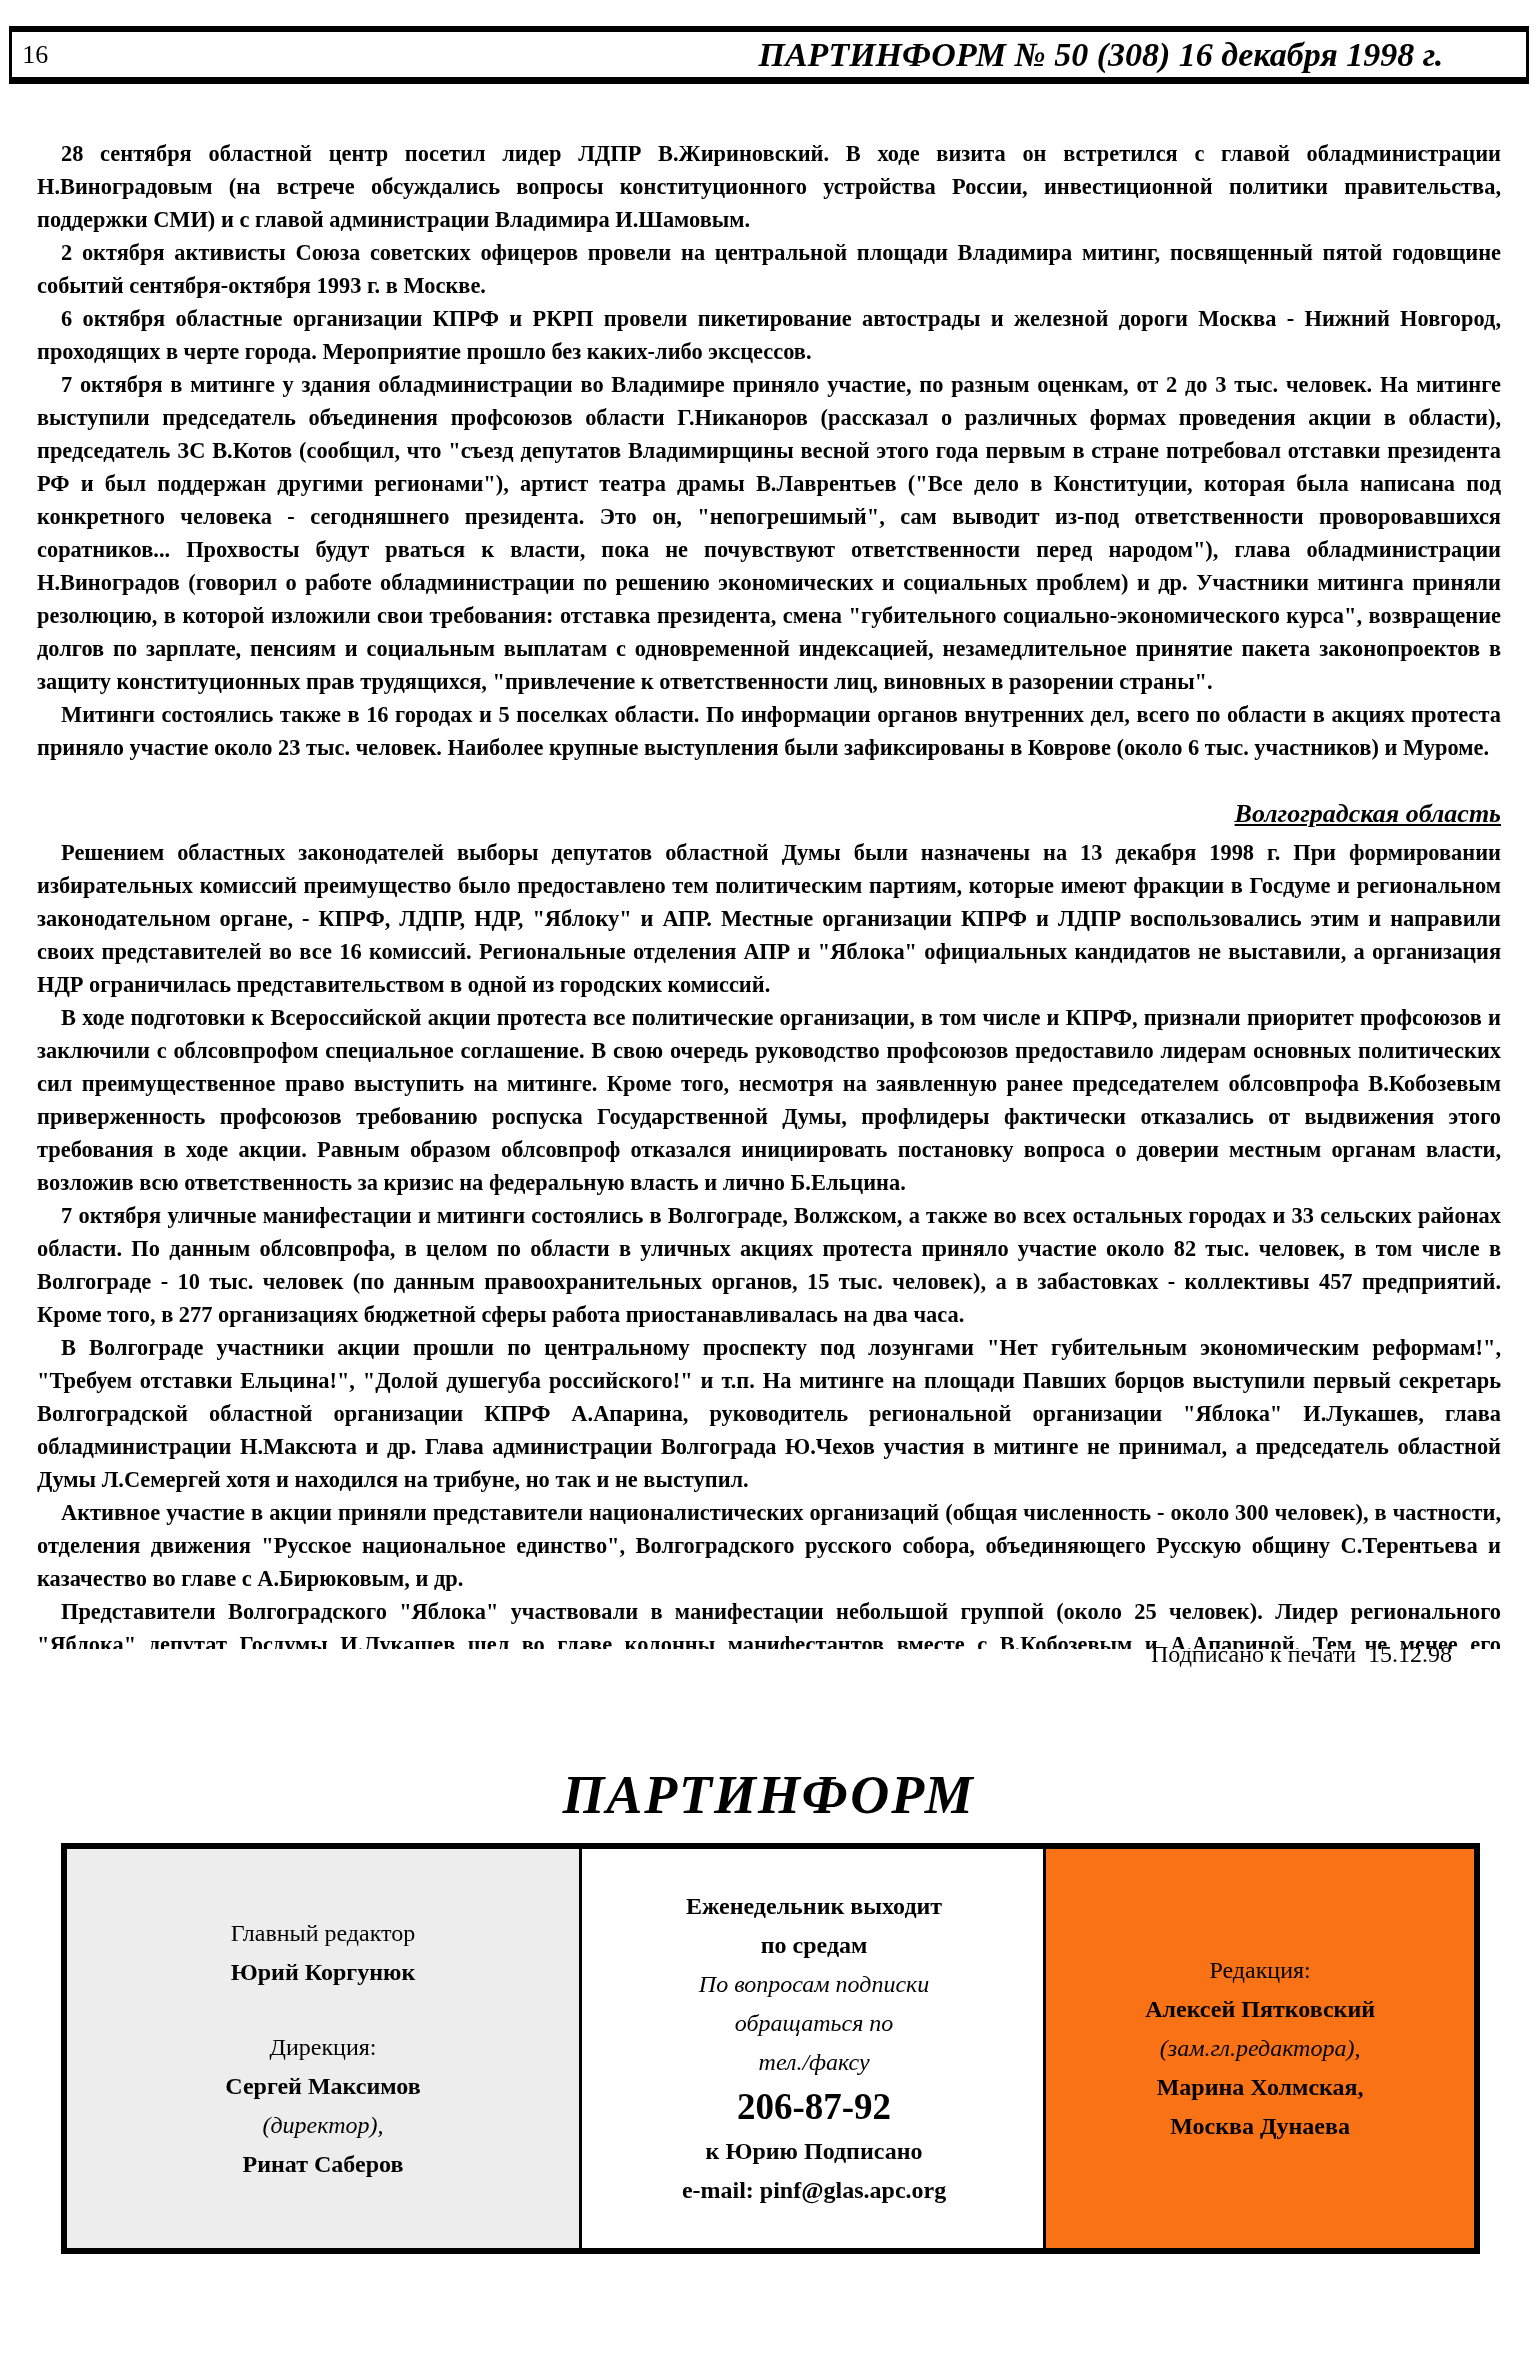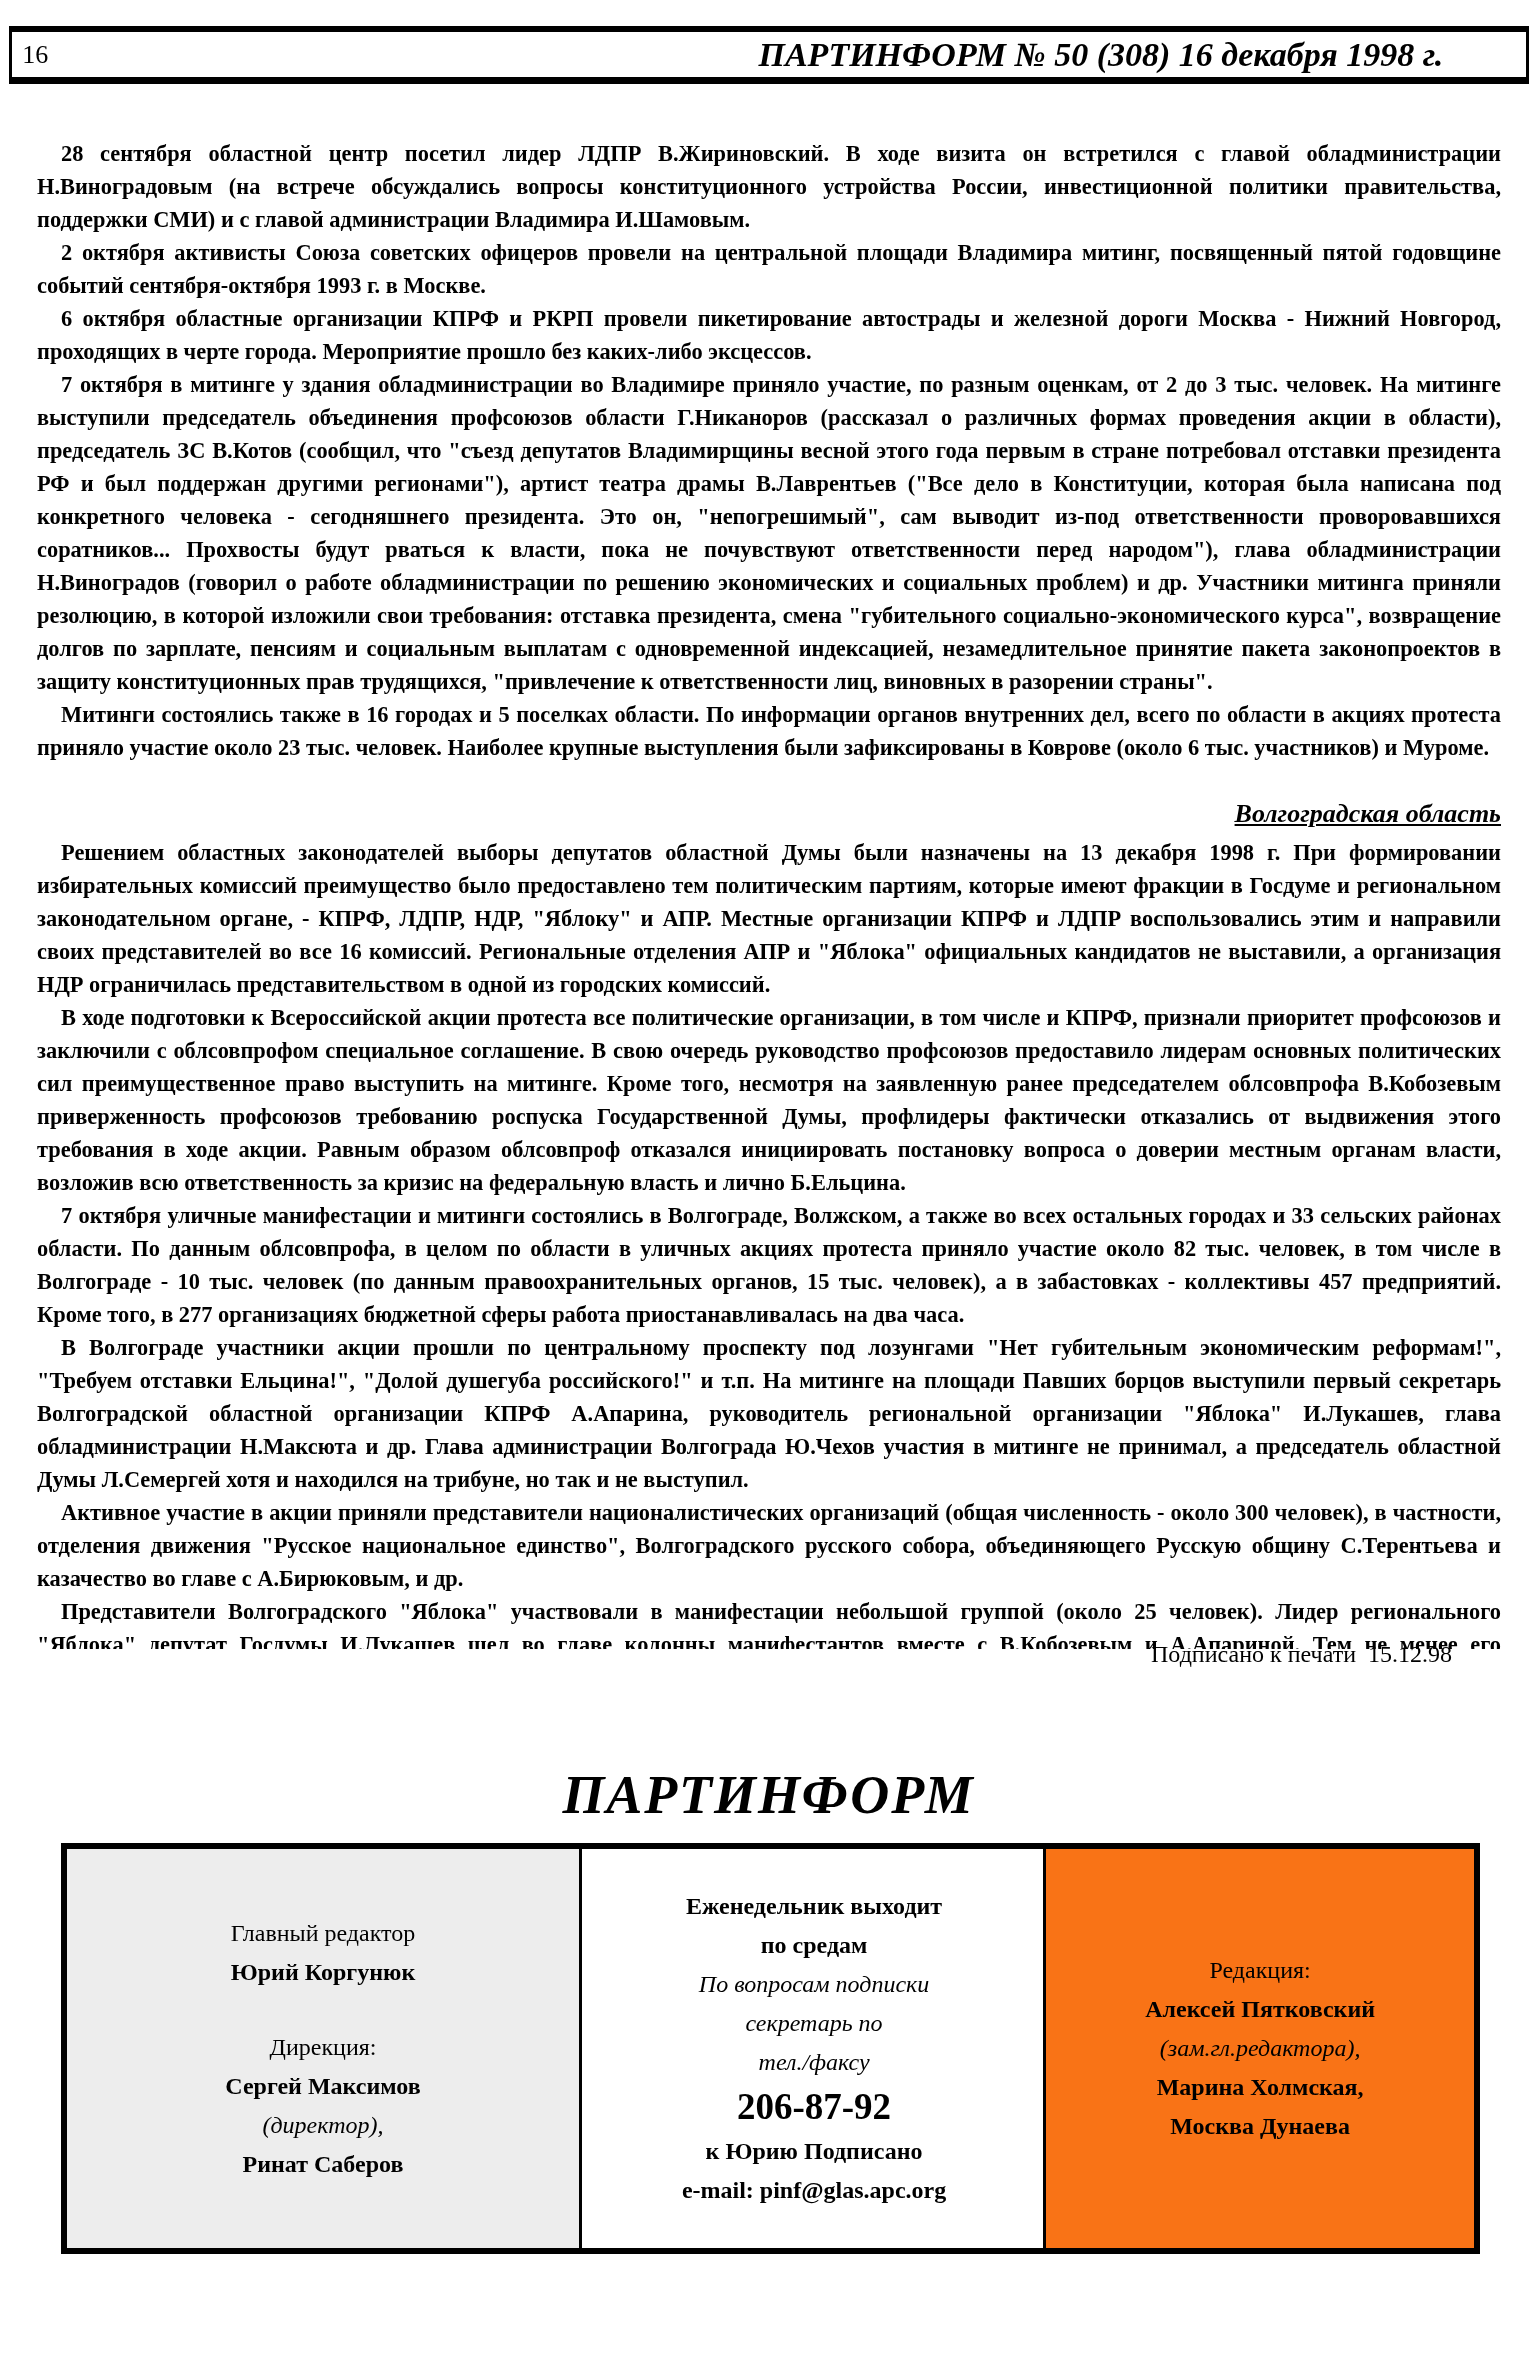--- a/index.html
+++ b/index.html
@@ -116,21 +116,21 @@
         <div class="s-blank"></div>
         <div class="s-r">Дирекция:</div>
         <div class="s-b">Сергей Максимов</div>
         <div class="s-i">(директор),</div>
         <div class="s-b">Ринат Саберов</div>
       </div>
     <div class="footer-cell cell-mid">
         <div class="s-b">Еженедельник выходит</div>
         <div class="s-b">по средам</div>
         <div class="s-i">По вопросам подписки</div>
-        <div class="s-i">секретарь по</div>
+        <div class="s-i">обращаться по</div>
         <div class="s-i">тел./факсу</div>
         <div class="s-bl">206-87-92</div>
         <div class="s-b">к Юрию Подписано</div>
         <div class="s-b">e-mail: pinf@glas.apc.org</div>
       </div>
     <div class="footer-cell cell-right">
         <div class="s-r">Редакция:</div>
         <div class="s-b">Алексей Пятковский</div>
         <div class="s-i">(зам.гл.редактора),</div>
         <div class="s-b">Марина Холмская,</div>

